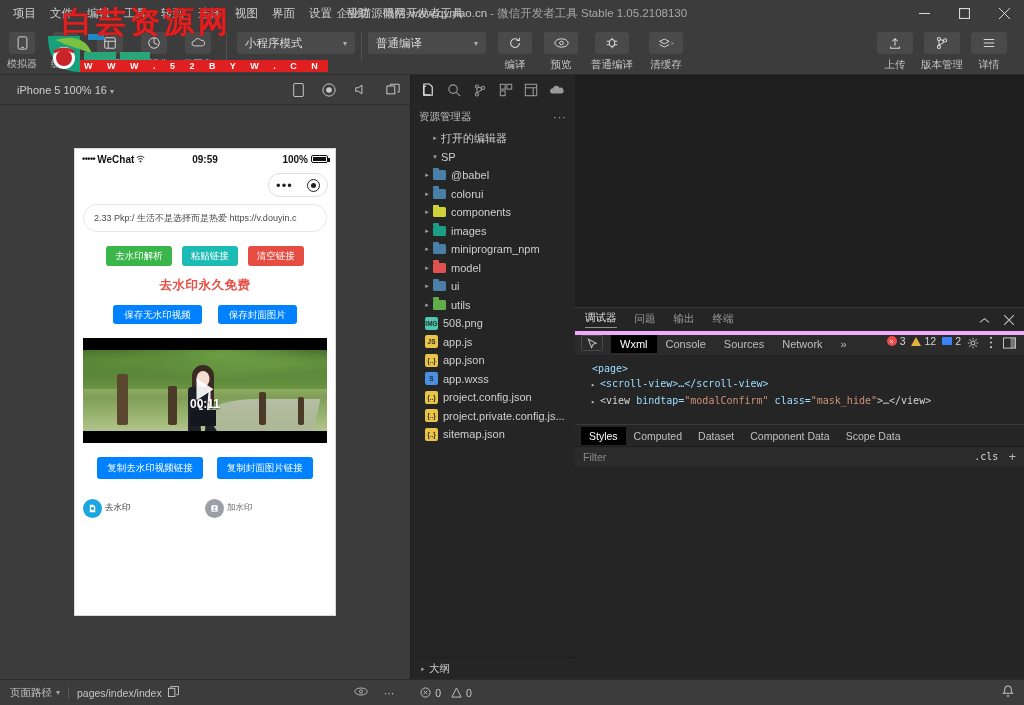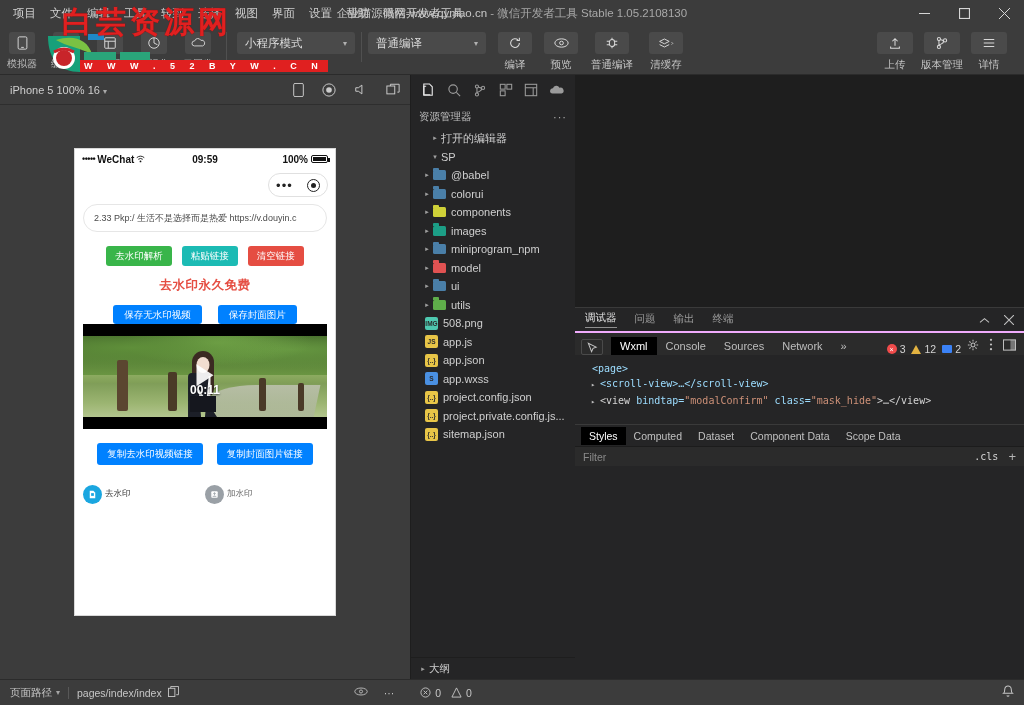--- a/index.html
+++ b/index.html
@@ -84,21 +84,21 @@
 
   
   .body { display: flex; height: 604px; }
 
   
   .sim-pane { width: 410px; background: #3c3c3c; display: flex; flex-direction: column; }
   .sim-head {
     height: 30px; display: flex; align-items: center; padding: 0 10px;
     border-bottom: 1px solid #2e2e2e; background: #3c3c3c;
   }
-  .sim-dev { font-size: 11px; color: #cfcfcf; }
+  .sim-dev { font-size: 11px; color: #cfcfcf; margin-left: 7px; }
   .sim-dev .caret { font-size: 8px; margin-left: 3px; color: #a9a9a9; }
   .sim-icons { margin-left: auto; display: flex; gap: 18px; align-items: center; color: #cccccc; }
   .sim-icons span { display: flex; }
   .sim-stage { flex: 1; background: #3c3c3c; position: relative; }
 
   .phone {
     position: absolute; left: 74px; top: 43px; width: 262px; height: 468px;
     background: #fff; border: 1px solid #d9d9d9; overflow: hidden;
     font-family: "Liberation Sans", sans-serif;
   }
@@ -140,21 +140,21 @@
   .mbtn.red   { background: #e54d42; }
   .mbtn.blue  { background: #0081ff; }
   .free-text {
     text-align: center; color: #e54d42; font-size: 12.5px; font-weight: 700;
     margin-top: 11px; letter-spacing: 0.5px;
   }
   .btn-row2 { display: flex; justify-content: center; gap: 16px; margin-top: 11px; }
   .btn-row2 .mbtn { padding: 5px 11px; }
 
   .video {
-    height: 105px; background: #000; position: relative; overflow: hidden;
+    margin-top: 14px; height: 105px; background: #000; position: relative; overflow: hidden;
   }
   .video .scene { position: absolute; left: 0; right: 0; top: 12px; bottom: 12px; overflow: hidden;
     background: linear-gradient(180deg,#4d6b3a 0%, #6f9450 28%, #8fae63 46%, #7e9c55 60%, #9bb471 78%, #a9bd84 100%); }
   .video .ground { position:absolute; left:0; right:0; bottom:0; height: 42%;
     background: linear-gradient(180deg,#7f9d58 0%, #9cb572 60%, #b3c58e 100%); }
   .video .path { position: absolute; right: 4%; bottom: 0; width: 44%; height: 40%;
     background: linear-gradient(180deg, rgba(200,200,190,.75), rgba(170,175,160,.55));
     transform: skewX(-12deg); border-radius: 40% 0 0 0; }
   .video .trunk { position: absolute; bottom: 8%; width: 9px; background: #4a3a27; border-radius: 2px; }
   .video .t1 { left: 14%; height: 62%; width: 11px; background:#5b4630;}
@@ -225,22 +225,22 @@
 
   
   .right-pane { flex: 1; display: flex; flex-direction: column; background: #1e1e1e; }
   .editor-empty { height: 232px; background: #1e1e1e; }
   .dbg { flex: 1; display: flex; flex-direction: column; background: #252526;
     border-top: 1px solid #3a3a3a; }
   .dbg-tabs { height: 23px; display: flex; align-items: center; padding: 0 10px; background: #252526; }
   .dbg-tab { font-size: 10.5px; color: #9b9b9b; margin-right: 18px; padding-bottom: 2px; }
   .dbg-tab.active { color: #e4e4e4; border-bottom: 1px solid #8f8f8f; }
   .dbg-tabs .ctrl { margin-left: auto; display: flex; gap: 14px; color: #c0c0c0; }
-  .dt-bar { height: 24px; display: flex; align-items: flex-end; background: #2b2b2b;
-    border-top: 2px solid #f0abfc; padding-left: 6px; }
+  .dt-bar { height: 24px; display: flex; align-items: flex-start; background: #2b2b2b;
+    border-top: 4px solid #f0abfc; padding-left: 6px; }
   .dt-pick { width: 22px; height: 16px; display: flex; align-items: center; justify-content: center;
     color: #c6c6c6; border: 1px solid #4a4a4a; border-radius: 2px; margin-right: 8px; }
   .dt { font-size: 11px; color: #bdbdbd; padding: 3px 9px; }
   .dt.active { background: #000; color: #fff; }
   .dt-badges { margin-left: auto; display: flex; align-items: center; gap: 6px;
     font-size: 10.5px; color: #d4d4d4; padding-right: 6px; }
   .bdg { display: flex; align-items: center; gap: 3px; }
   .cdot { width: 10px; height: 10px; border-radius: 50%; background: #f04b4b; display:flex;
     align-items:center; justify-content:center; color:#fff; font-size:7px; }
   .ctri { width: 0; height: 0; border-left: 5px solid transparent; border-right: 5px solid transparent;

